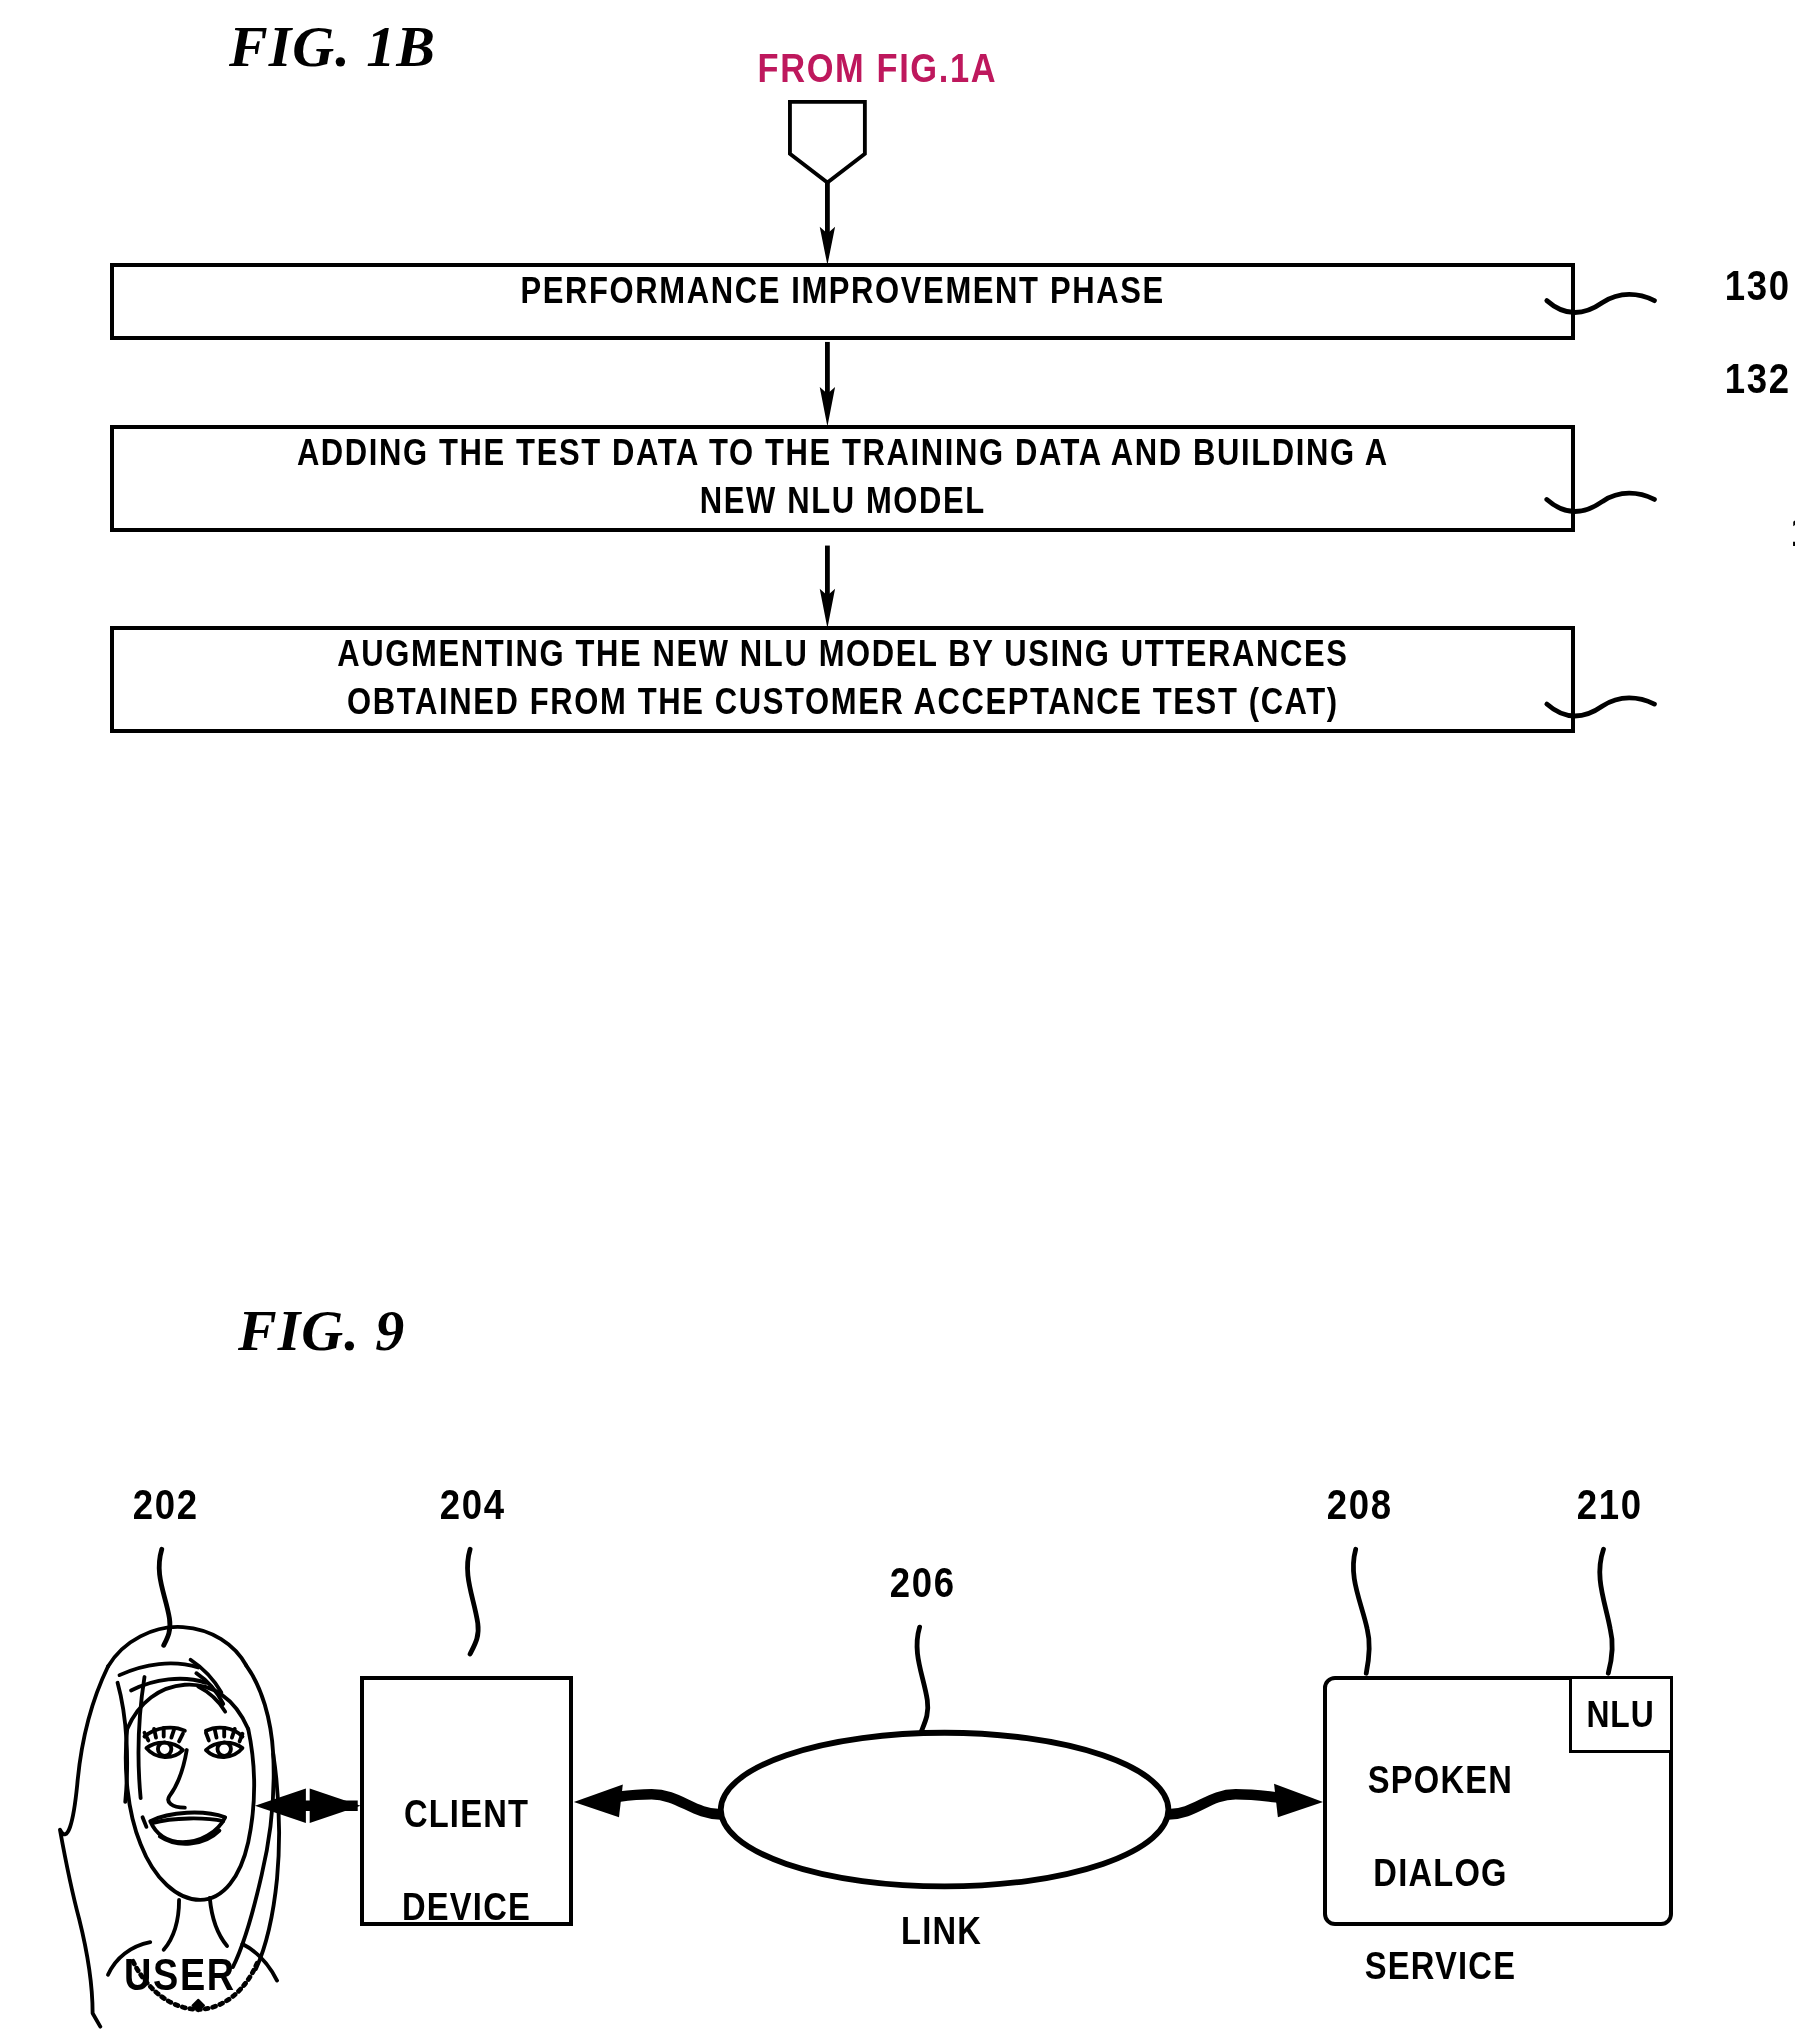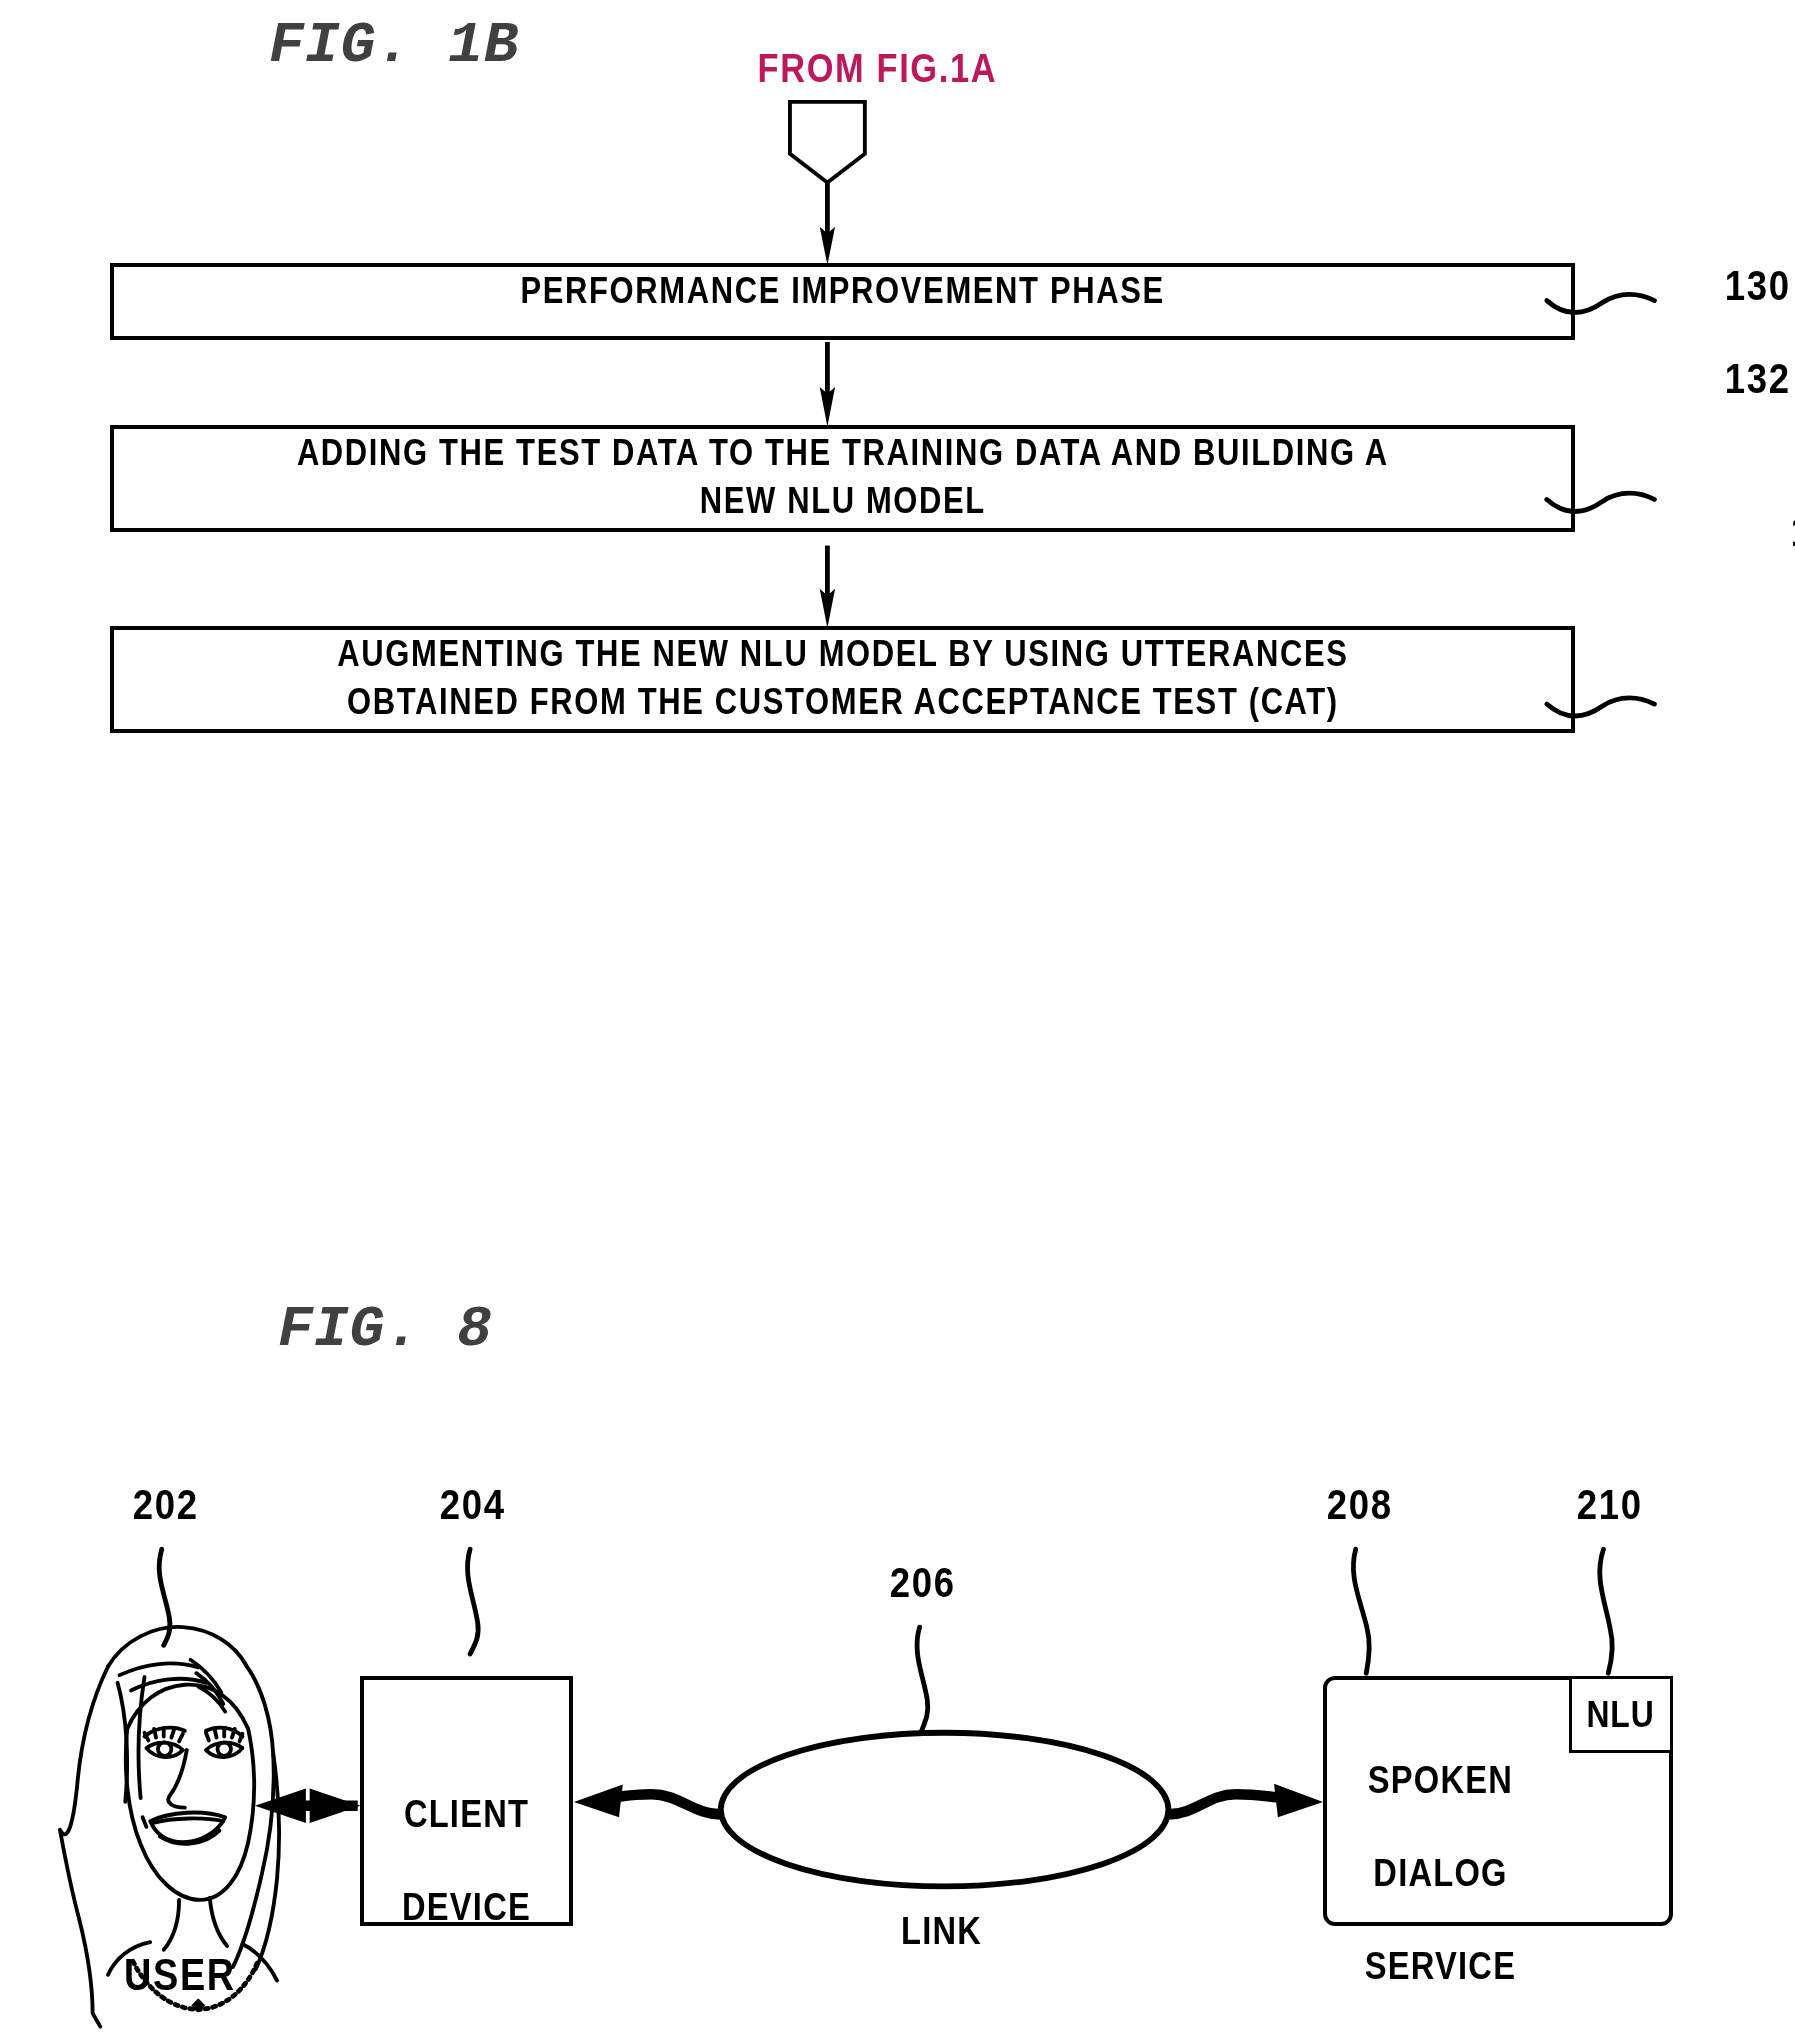--- a/index.html
+++ b/index.html
@@ -15,27 +15,26 @@
     color: #000000;
     overflow: hidden;
   }
   .page {
     position: absolute;
     inset: 0;
   }
   
   .fig-title {
     position: absolute;
-    font-family: Liberation Mono, monospace;
+    font-family: Liberation Serif, serif;
     font-style: italic;
     font-weight: 700;
-    color: #404040;
+    color: #000000;
     white-space: nowrap;
     letter-spacing: 1px;
-    margin-left: 40px;
   }
   #fig1b-title { left: 229px; top: 13.4px; font-size: 58px; }
   #fig2-title  { left: 238px; top: 1297px; font-size: 58px; }
   
   .cond { display: inline-block; transform: scaleX(0.82); transform-origin: center; }
 
   
   .flowbox {
     position: absolute;
     border: 4.8px solid #000;
@@ -195,21 +194,21 @@
   <div class="flowbox" id="box134">
     <div class="label">
       <span class="cond">AUGMENTING  THE  NEW  NLU  MODEL  BY  USING  UTTERANCES</span>
       <span class="cond">OBTAINED  FROM  THE  CUSTOMER  ACCEPTANCE  TEST  (CAT)</span>
     </div>
   </div>
   <div class="refnum" style="left:1785px; top:507px;">
     <span class="cond">134</span>
   </div>
 
-  <div class="fig-title" id="fig2-title">FIG. 8</div>
+  <div class="fig-title" id="fig2-title">FIG. 9</div>
 
   <div class="refnum" style="left:127px; top:1480px;">
     <span class="cond">202</span>
   </div>
   <div class="refnum" style="left:434px; top:1480px;">
     <span class="cond">204</span>
   </div>
   <div class="refnum" style="left:884px; top:1558px;">
     <span class="cond">206</span>
   </div>

